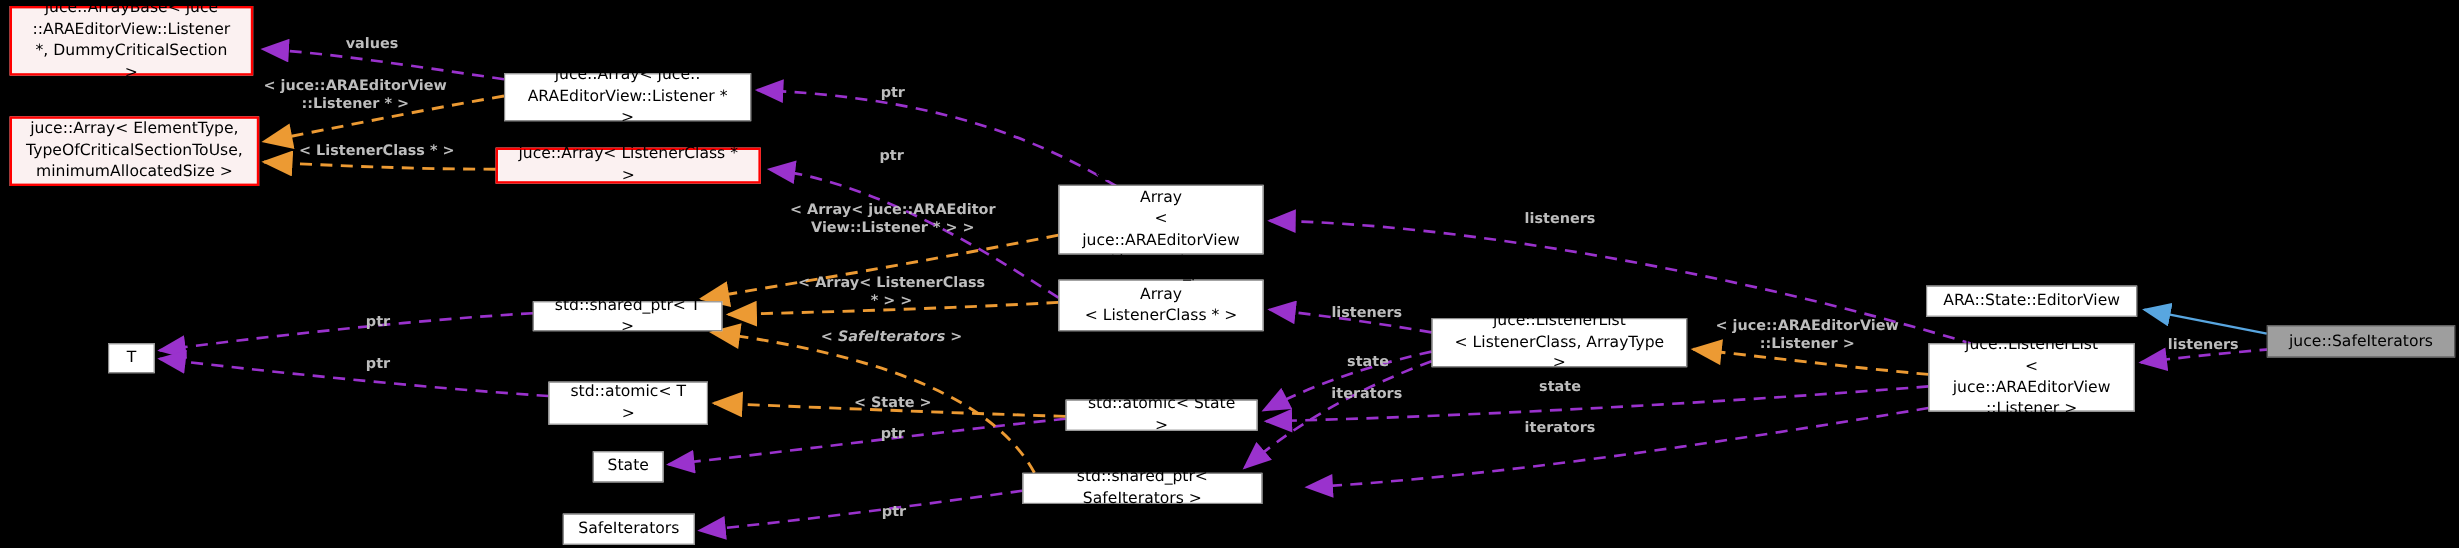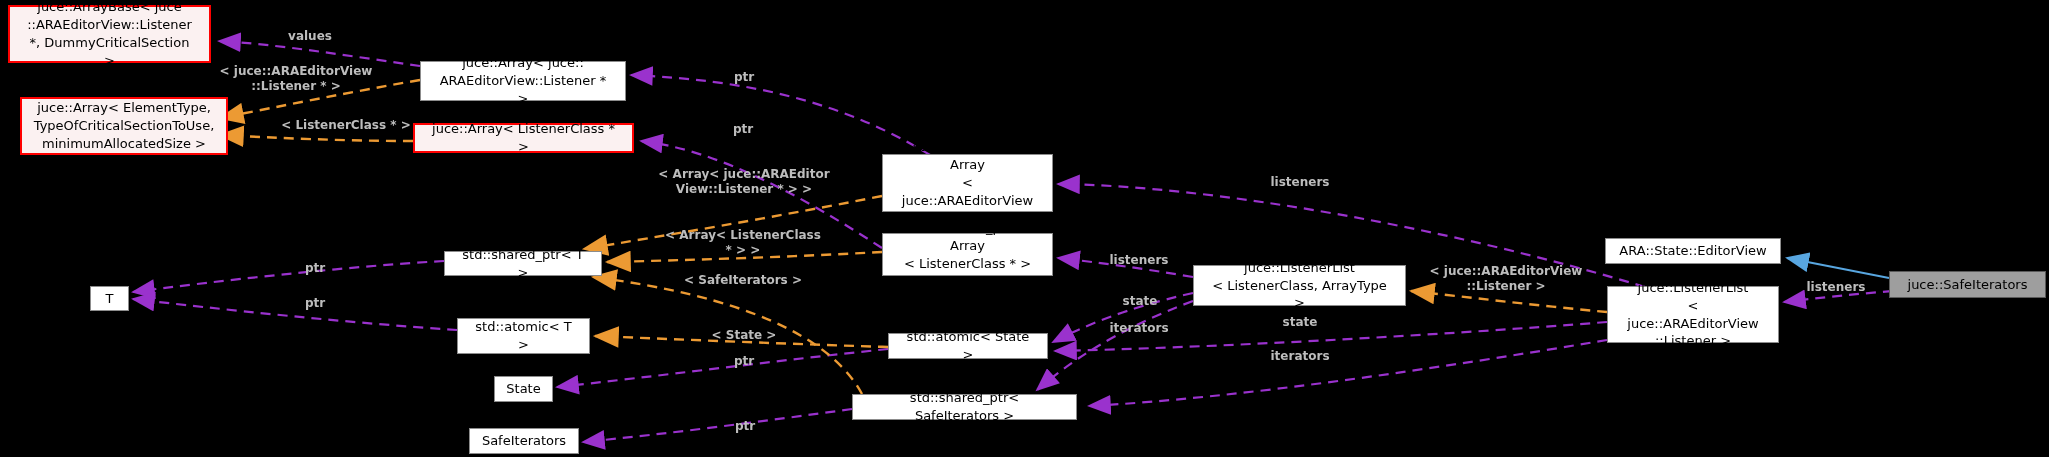--- a/index.html
+++ b/index.html
@@ -61,38 +61,38 @@
     <path class="e-tmpl" d="M862,394 C830,335 740,296 593,277" marker-end="url(#arr-tmpl)"></path>
     <path class="e-tmpl" d="M888,347 C790,344 692,340 595,336" marker-end="url(#arr-tmpl)"></path>
     <path class="e-tmpl" d="M1607,312 C1540,306 1467,297 1411,291" marker-end="url(#arr-tmpl)"></path>
 
     <path class="e-inh" d="M1889,278 L1787,258" marker-end="url(#arr-inh)"></path>
   </svg>
 
   <div class="node red" style="left:8px;top:5px;width:203px;height:58px;">juce::ArrayBase&lt; juce
 ::ARAEditorView::Listener
 *, DummyCriticalSection &gt;</div>
-  <div class="node red" style="left:20px;top:97px;width:208px;height:58px;">juce::Array&lt; ElementType,
+  <div class="node red" style="left:8px;top:97px;width:208px;height:58px;">juce::Array&lt; ElementType,
 TypeOfCriticalSectionToUse,
 minimumAllocatedSize &gt;</div>
   <div class="node" style="left:420px;top:61px;width:206px;height:40px;">juce::Array&lt; juce::
 ARAEditorView::Listener * &gt;</div>
   <div class="node red" style="left:413px;top:123px;width:221px;height:30px;">juce::Array&lt; ListenerClass * &gt;</div>
   <div class="node" style="left:882px;top:154px;width:171px;height:58px;">std::shared_ptr&lt; Array
 &lt; juce::ARAEditorView
 ::Listener * &gt; &gt;</div>
   <div class="node" style="left:882px;top:233px;width:171px;height:43px;">std::shared_ptr&lt; Array
 &lt; ListenerClass * &gt; &gt;</div>
   <div class="node" style="left:444px;top:251px;width:158px;height:25px;">std::shared_ptr&lt; T &gt;</div>
   <div class="node" style="left:457px;top:318px;width:133px;height:36px;">std::atomic&lt; T &gt;</div>
   <div class="node" style="left:90px;top:286px;width:39px;height:25px;">T</div>
   <div class="node" style="left:494px;top:376px;width:59px;height:26px;">State</div>
   <div class="node" style="left:469px;top:428px;width:110px;height:26px;">SafeIterators</div>
   <div class="node" style="left:888px;top:333px;width:160px;height:26px;">std::atomic&lt; State &gt;</div>
-  <div class="node" style="left:852px;top:394px;width:225px;height:26px;">std::shared_ptr&lt; SafeIterators &gt;</div>
+  <div class="node" style="left:852px;top:394px;width:200px;height:26px;">std::shared_ptr&lt; SafeIterators &gt;</div>
   <div class="node" style="left:1193px;top:265px;width:213px;height:41px;">juce::ListenerList
 &lt; ListenerClass, ArrayType &gt;</div>
   <div class="node" style="left:1605px;top:238px;width:176px;height:26px;">ARA::State::EditorView</div>
   <div class="node" style="left:1607px;top:286px;width:172px;height:57px;">juce::ListenerList
 &lt; juce::ARAEditorView
 ::Listener &gt;</div>
   <div class="node current" style="left:1889px;top:271px;width:157px;height:27px;">juce::SafeIterators</div>
 
   <div class="elabel" style="left:310px;top:29px;text-align:right;">values</div>
   <div class="elabel" style="left:744px;top:70px;">ptr</div>
@@ -103,23 +103,23 @@
   <div class="elabel" style="left:1139px;top:321px;">iterators</div>
   <div class="elabel" style="left:1300px;top:315px;">state</div>
   <div class="elabel" style="left:1300px;top:349px;">iterators</div>
   <div class="elabel" style="left:1836px;top:280px;">listeners</div>
   <div class="elabel" style="left:315px;top:261px;">ptr</div>
   <div class="elabel" style="left:315px;top:296px;">ptr</div>
   <div class="elabel" style="left:744px;top:354px;">ptr</div>
   <div class="elabel" style="left:745px;top:419px;">ptr</div>
   <div class="elabel" style="left:296px;top:64px;">&lt; juce::ARAEditorView
 ::Listener * &gt;</div>
-  <div class="elabel" style="left:314px;top:118px;margin-left:32px;">&lt; ListenerClass * &gt;</div>
+  <div class="elabel" style="left:314px;top:118px;">&lt; ListenerClass * &gt;</div>
   <div class="elabel" style="left:743px;top:228px;">&lt; Array&lt; ListenerClass
 * &gt; &gt;</div>
   <div class="elabel" style="left:744px;top:167px;">&lt; Array&lt; juce::ARAEditor
 View::Listener * &gt; &gt;</div>
-  <div class="elabel" style="left:743px;top:273px;">&lt; SafeIterators &gt;</div>
+  <div class="elabel" style="left:743px;top:273px;font-style:italic;">&lt; SafeIterators &gt;</div>
   <div class="elabel" style="left:744px;top:328px;">&lt; State &gt;</div>
   <div class="elabel" style="left:1506px;top:264px;">&lt; juce::ARAEditorView
 ::Listener &gt;</div>
 
 </div>
 
 </body></html>

